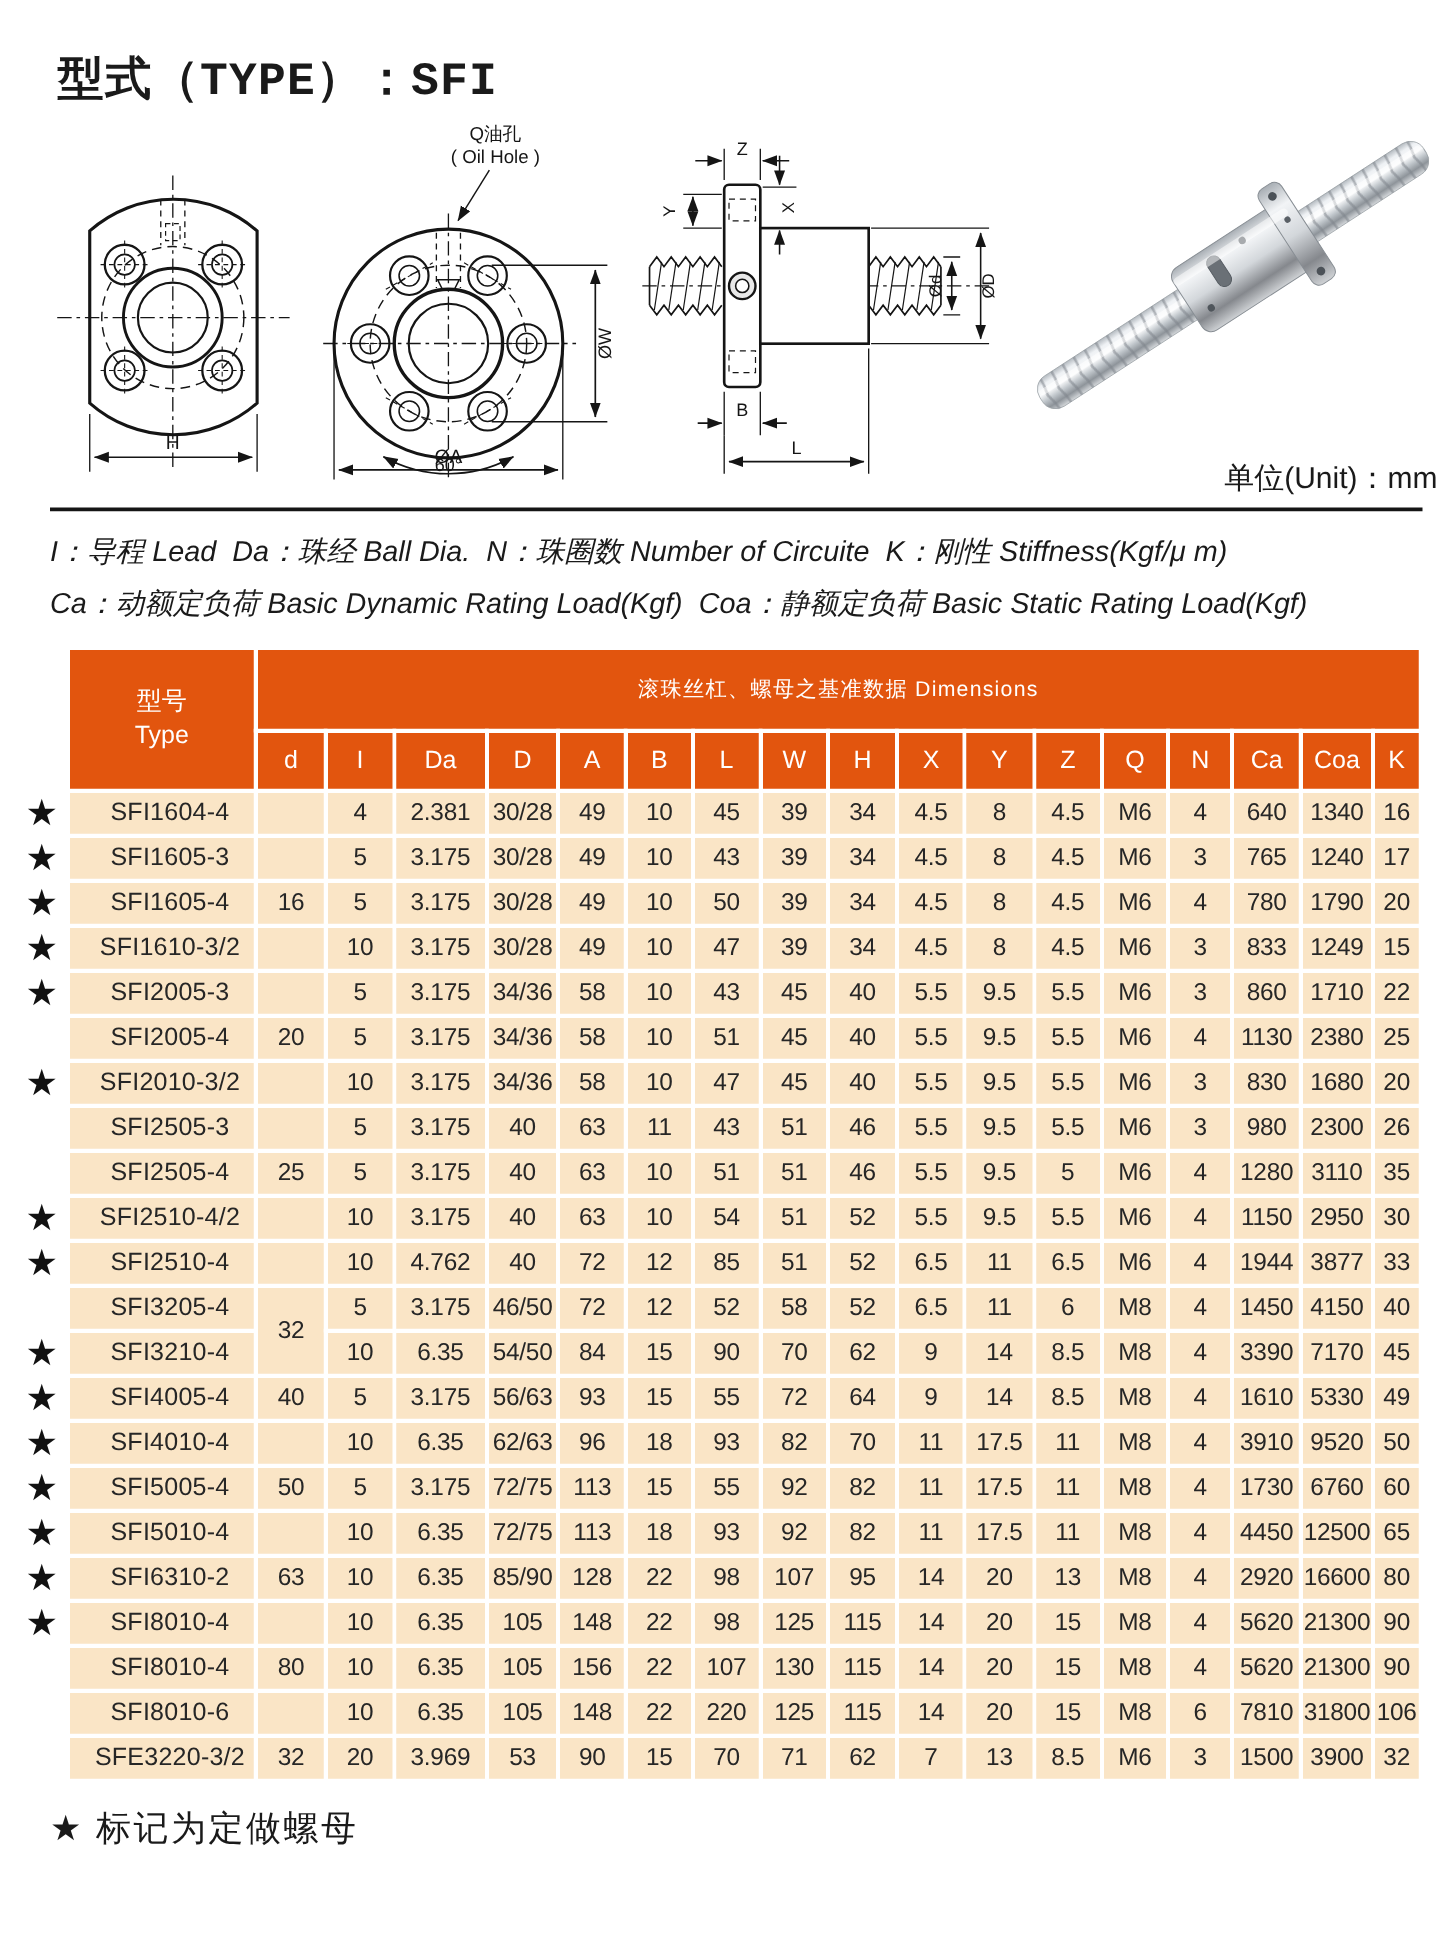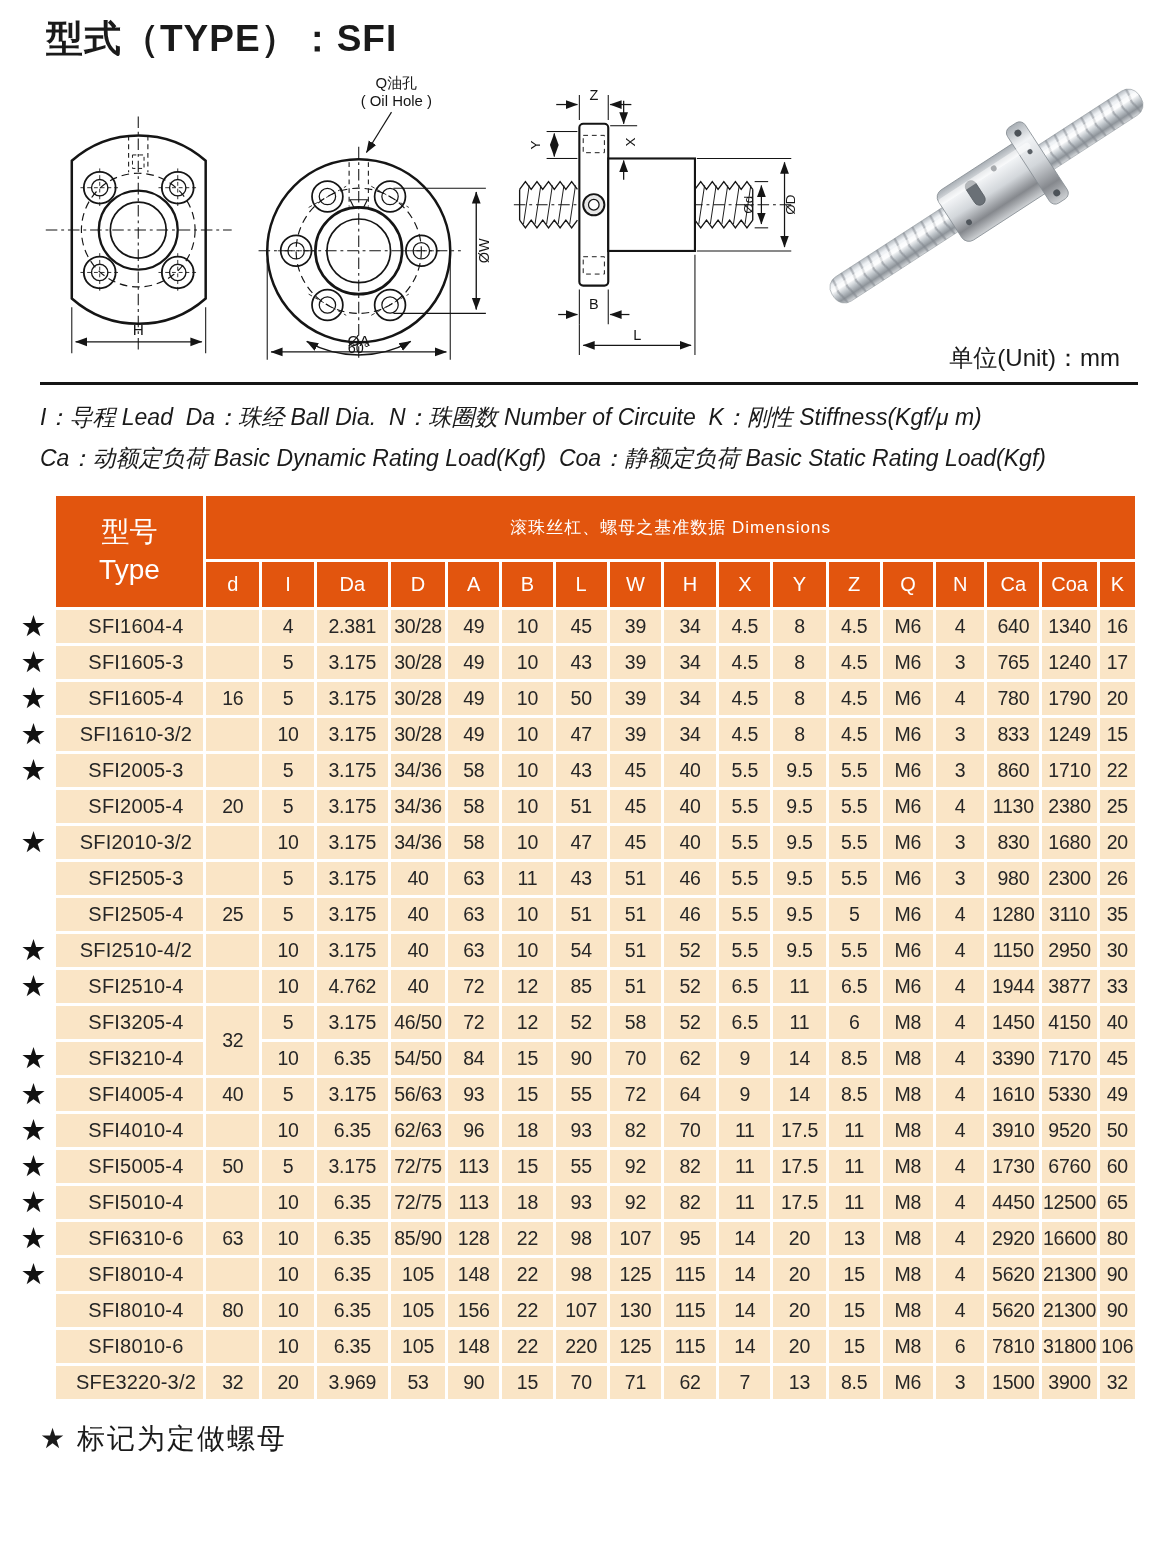--- a/index.html
+++ b/index.html
@@ -8,50 +8,50 @@
     --ink:#1a1a1a;
   }
   *{box-sizing:border-box; margin:0; padding:0;}
   html,body{background:#ffffff;}
   body{
     width:1160px; height:1553px; overflow:hidden; position:relative;
     font-family:"Liberation Sans","DejaVu Sans",sans-serif;
     color:var(--ink);
   }
   .page-title{
-    margin:14px 0 0 46px;
-    font-size:37px; font-weight:bold; letter-spacing:1px;
+    margin:38px 0 0 46px;
+    font-size:37px; font-weight:bold; letter-spacing:1px;font-family:Liberation Mono, monospace;
   }
   .drawings{
     display:flex; align-items:flex-start;
     margin:4px 6px 0 40px; position:relative; height:302px;
   }
   .unit-note{
-    position:absolute; right:34px; bottom:-4px;
+    position:absolute; right:4px; bottom:-4px;
     font-size:24px; font-weight:500;
   }
   .divider{
     margin:12px 22px 0 40px; border-top:3px solid #151515;
   }
   .legend{
     margin:14px 10px 0 40px;
     font-size:23px; line-height:1.62; white-space:pre-wrap;font-style:italic;
   }
   table.spec{
     border-collapse:collapse; table-layout:fixed;
     width:1124px; margin:15px 0 0 14px;
   }
   table.spec th, table.spec td{
     border:3px solid #ffffff; text-align:center; vertical-align:middle;
     overflow:hidden;
   }
   table.spec thead th{
     background:var(--header-bg); color:#fff; font-weight:normal;
   }
-  th.type-head{font-size:28px; line-height:1.35; font-weight:normal;}
+  th.type-head{font-size:20px; line-height:1.35; font-weight:normal;}
   th.dims-head{font-size:17px; height:66px; font-weight:normal; letter-spacing:1px;}
   tr.col-letters th{font-size:20px; height:48px;}
   table.spec tbody td{
     background:var(--row-bg); font-size:19.5px; height:36px; color:#262626;
     letter-spacing:-0.2px;
   }
   table.spec td.gutter, table.spec th.gutter{
     background:#fff; border:none; font-size:29px; color:#111; padding:0;
   }
   table.spec td.type-cell{
@@ -699,21 +699,21 @@
         <td>17.5</td>
         <td>11</td>
         <td>M8</td>
         <td>4</td>
         <td>4450</td>
         <td>12500</td>
         <td>65</td>
       </tr>
       <tr>
         <td class="gutter">★</td>
-        <td class="type-cell">SFI6310-6</td>
+        <td class="type-cell">SFI6310-2</td>
         <td>63</td>
         <td>10</td>
         <td>6.35</td>
         <td>85/90</td>
         <td>128</td>
         <td>22</td>
         <td>98</td>
         <td>107</td>
         <td>95</td>
         <td>14</td>

